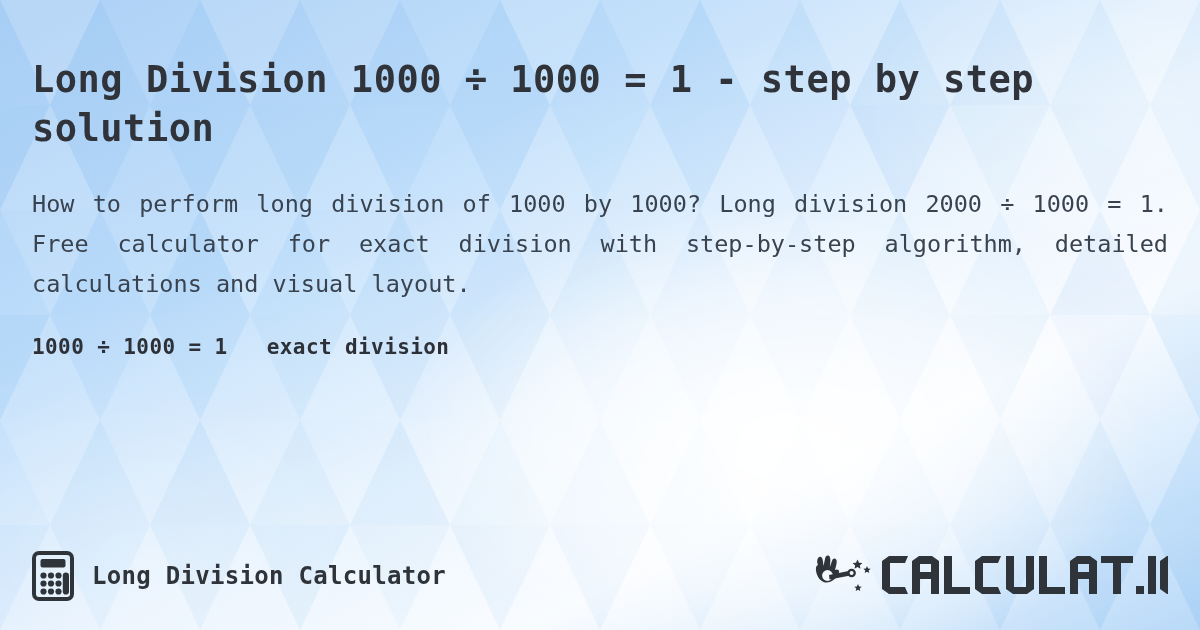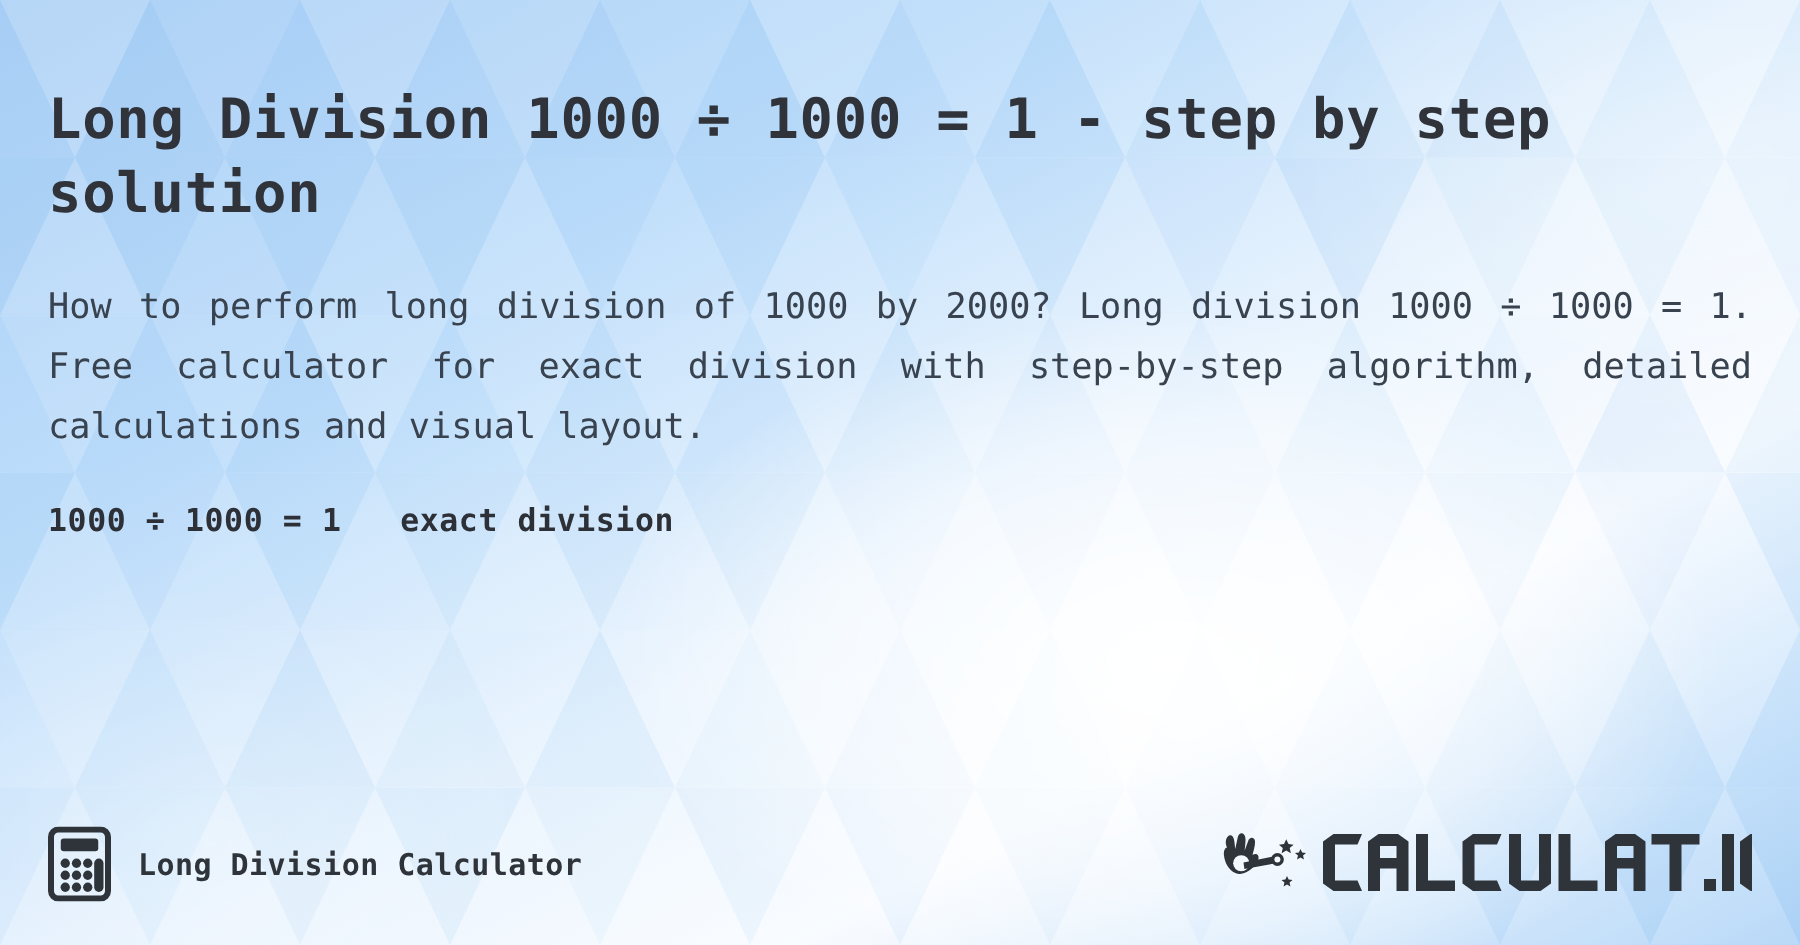--- a/index.html
+++ b/index.html
@@ -99,21 +99,21 @@
   }
 
   #footer-brand {
     display: flex;
     align-items: center;
     gap: 18px;
   }
   #calculator-icon { display: block; flex: none; }
   #footer-brand-label {
     font-family: "DejaVu Sans Mono", monospace;
-    font-size: 20px;
+    font-size: 24px;
     font-weight: bold;
     color: #2f343a;
     letter-spacing: 0.3px;
     white-space: nowrap;
   }
 
   #site-logo {
     display: flex;
     align-items: center;
     gap: 6px;
@@ -292,21 +292,21 @@
       <polygon points="1050,525 1150,525 1100,630" fill="#7fb8ef" opacity="0.16"></polygon>
       <polygon points="1150,525 1200,630 1100,630" fill="#ffffff" opacity="0.26"></polygon>
       <polygon points="1150,525 1200,525 1200,630" fill="#8ec2f2" opacity="0.20"></polygon>
     </g>
   </svg>
   <div id="bg-glow"></div>
 
   <div id="content">
     <h1 id="page-title">Long Division 1000 ÷ 1000 = 1 - step by step solution</h1>
 
-    <p id="description">How to perform long division of 1000 by 2000? Long division 1000 ÷ 1000 = 1. Free calculator for exact division with step-by-step algorithm, detailed calculations and visual layout.</p>
+    <p id="description">How to perform long division of 1000 by 1000? Long division 2000 ÷ 1000 = 1. Free calculator for exact division with step-by-step algorithm, detailed calculations and visual layout.</p>
 
     <div id="result-line">1000 ÷ 1000 = 1   exact division</div>
   </div>
 
   <div id="footer">
 
     <div id="footer-brand">
       <svg id="calculator-icon" width="42" height="50" viewBox="0 0 42 50" xmlns="http://www.w3.org/2000/svg">
         <rect x="2" y="2" width="38" height="46" rx="5" ry="5" fill="none" stroke="#2f343a" stroke-width="4"></rect>
         <rect x="8.5" y="8" width="25" height="8.5" rx="2" ry="2" fill="#2f343a"></rect>

